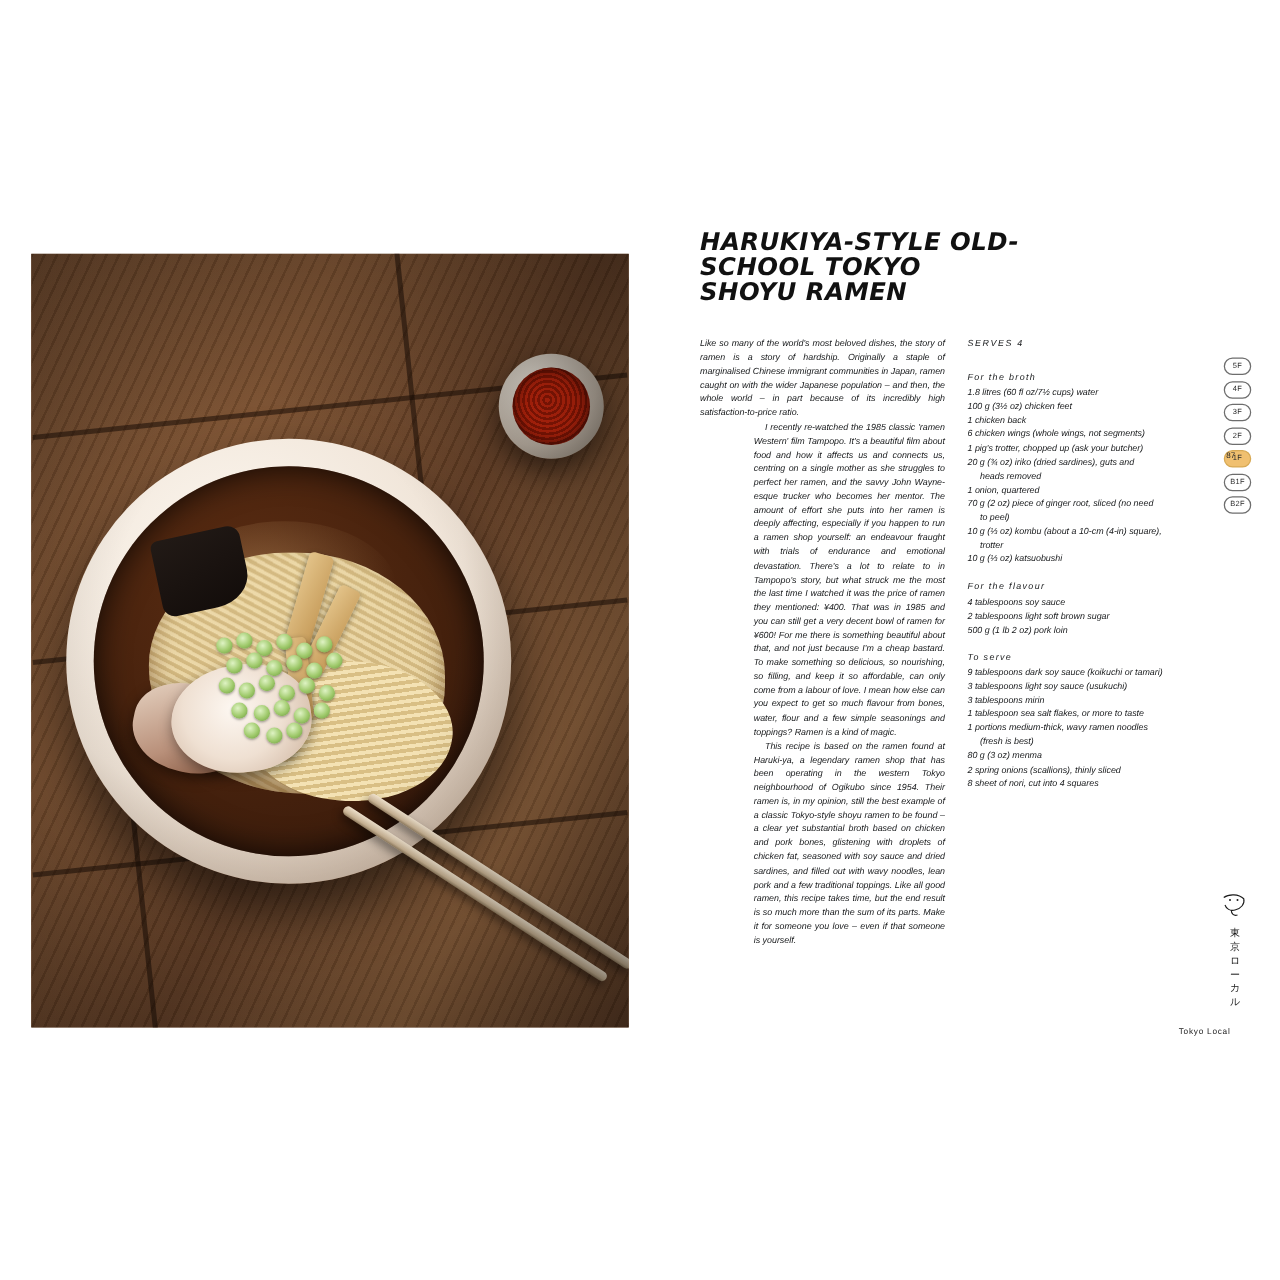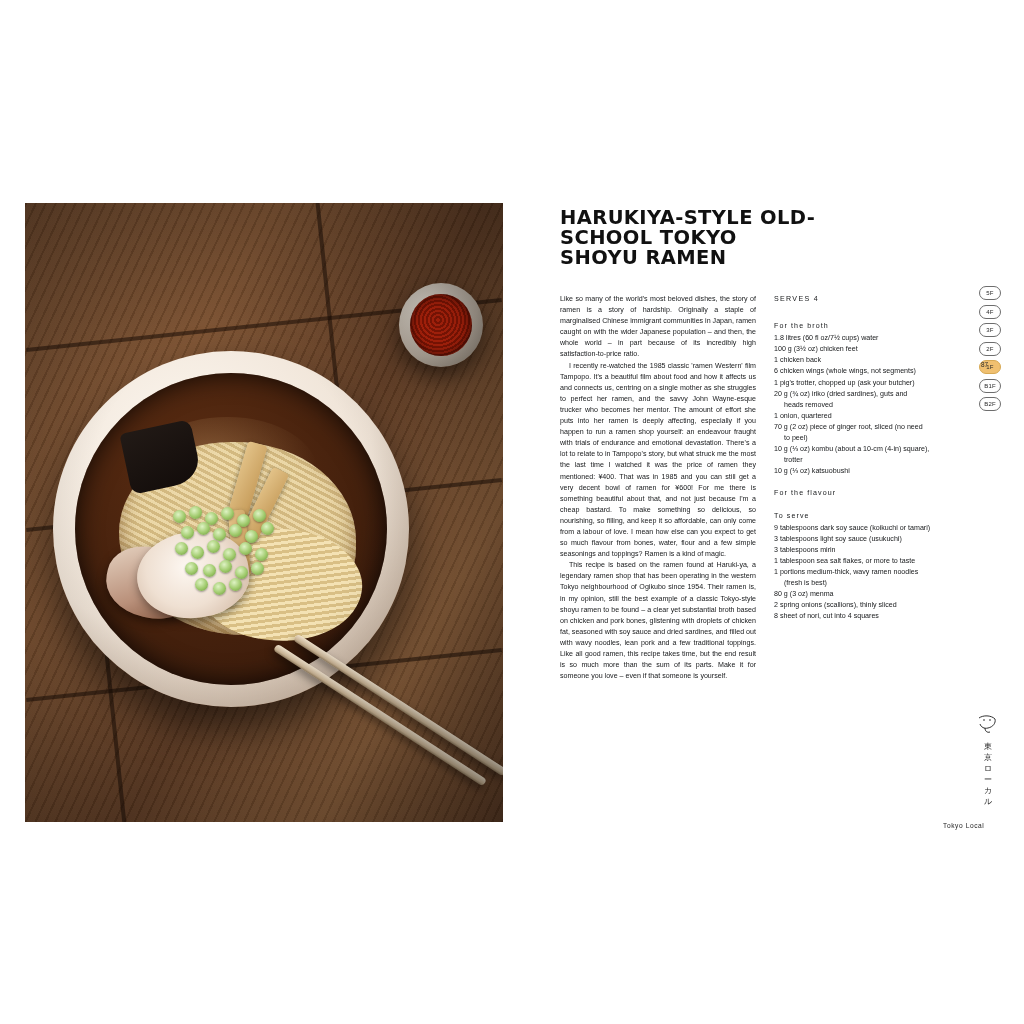--- a/index.html
+++ b/index.html
@@ -167,23 +167,24 @@
     border-radius: 4px;
     background: linear-gradient(180deg, #efe2cd, #c8b293 70%, #8d7a5e);
     box-shadow: 0 4px 8px rgba(0,0,0,0.45);
   }
   .cs1 { left: 230px; top: 508px; width: 250px; transform: rotate(33deg); }
   .cs2 { left: 250px; top: 498px; width: 250px; transform: rotate(33deg); }
 
   
   .text-page {
     position: absolute;
-    left: 560px; top: 208px;
+    left: 560px; top: 184px;
     width: 420px;
     height: 640px;
+    font-style: italic;
   }
   .recipe-title {
     font-family: "DejaVu Sans", sans-serif;
     font-weight: 700;
     font-size: 19.5px;
     line-height: 20px;
     letter-spacing: 0.4px;
     color: #111;
     margin: 0 0 26px 0;
     width: 260px;
@@ -194,21 +195,21 @@
     gap: 18px;
   }
   .col-body {
     width: 196px;
     font-size: 7.1px;
     line-height: 11.1px;
     text-align: justify;
     color: #16181a;
   }
   .col-body p { margin: 0; text-indent: 0; }
-  .col-body p + p { text-indent: 9px; }
+  .col-body p + p { text-indent: 9px; margin-left: 43px; }
 
   .col-ing {
     width: 206px;
     font-size: 7.1px;
     line-height: 11.1px;
     color: #16181a;
   }
   .serves {
     letter-spacing: 1.3px;
     margin-bottom: 11px;
@@ -373,20 +374,25 @@
         <li class="indent">heads removed</li>
         <li>1 onion, quartered</li>
         <li>70 g (2 oz) piece of ginger root, sliced (no need</li>
         <li class="indent">to peel)</li>
         <li>10 g (⅓ oz) kombu (about a 10-cm (4-in) square),</li>
         <li class="indent">trotter</li>
         <li>10 g (⅓ oz) katsuobushi</li>
       </ul>
 
       <div class="ing-head">For the flavour</div>
+      <ul class="ing-list">
+        <li>4 tablespoons soy sauce</li>
+        <li>2 tablespoons light soft brown sugar</li>
+        <li>500 g (1 lb 2 oz) pork loin</li>
+      </ul>
 
       <div class="ing-head">To serve</div>
       <ul class="ing-list">
         <li>9 tablespoons dark soy sauce (koikuchi or tamari)</li>
         <li>3 tablespoons light soy sauce (usukuchi)</li>
         <li>3 tablespoons mirin</li>
         <li>1 tablespoon sea salt flakes, or more to taste</li>
         <li>1 portions medium-thick, wavy ramen noodles</li>
         <li class="indent">(fresh is best)</li>
         <li>80 g (3 oz) menma</li>

